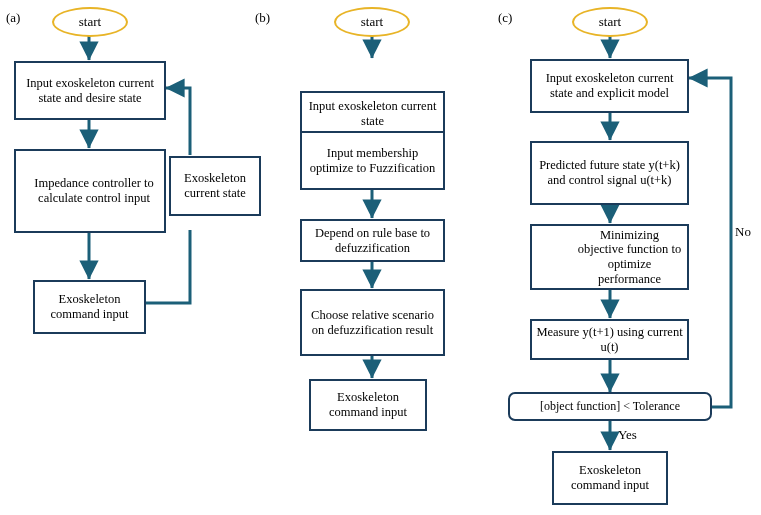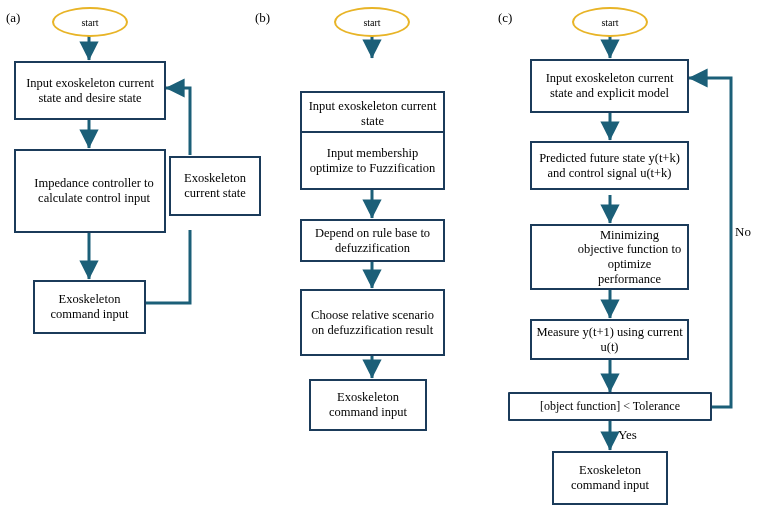--- a/index.html
+++ b/index.html
@@ -43,25 +43,25 @@
   .oval {
     position: absolute;
     box-sizing: border-box;
     border: 2px solid #e8b427;
     border-radius: 50%;
     background: #ffffff;
     display: flex;
     align-items: center;
     justify-content: center;
     font-family: "Liberation Serif", serif;
-    font-size: 10px;
+    font-size: 13px;
     color: #000;
   }
   .rounded {
-    border-radius: 1px;
+    border-radius: 7px;
     align-items: center;
   }
   .edge-label {
     position: absolute;
     font-family: "Liberation Serif", serif;
     font-size: 13px;
     color: #000;
     background: transparent;
     white-space: nowrap;
   }
@@ -162,21 +162,21 @@
   <div class="panel-label" style="left:498px; top:10px;">(c)</div>
 
   <div class="oval" style="left:572px; top:7px; width:76px; height:30px;">
     <span>start</span>
   </div>
 
   <div class="node" style="left:530px; top:59px; width:159px; height:54px;">
     <span>Input exoskeleton current state and explicit model</span>
   </div>
 
-  <div class="node" style="left:530px; top:141px; width:159px; height:49px;">
+  <div class="node" style="left:530px; top:141px; width:159px; height:64px;">
     <span>Predicted future state y(t+k) and control signal u(t+k)</span>
   </div>
 
   <div class="node" style="left:530px; top:224px; width:159px; height:66px;padding-left:44px;">
     <span>Minimizing objective function to optimize performance</span>
   </div>
 
   <div class="node" style="left:530px; top:319px; width:159px; height:41px;">
     <span>Measure y(t+1) using current u(t)</span>
   </div>

